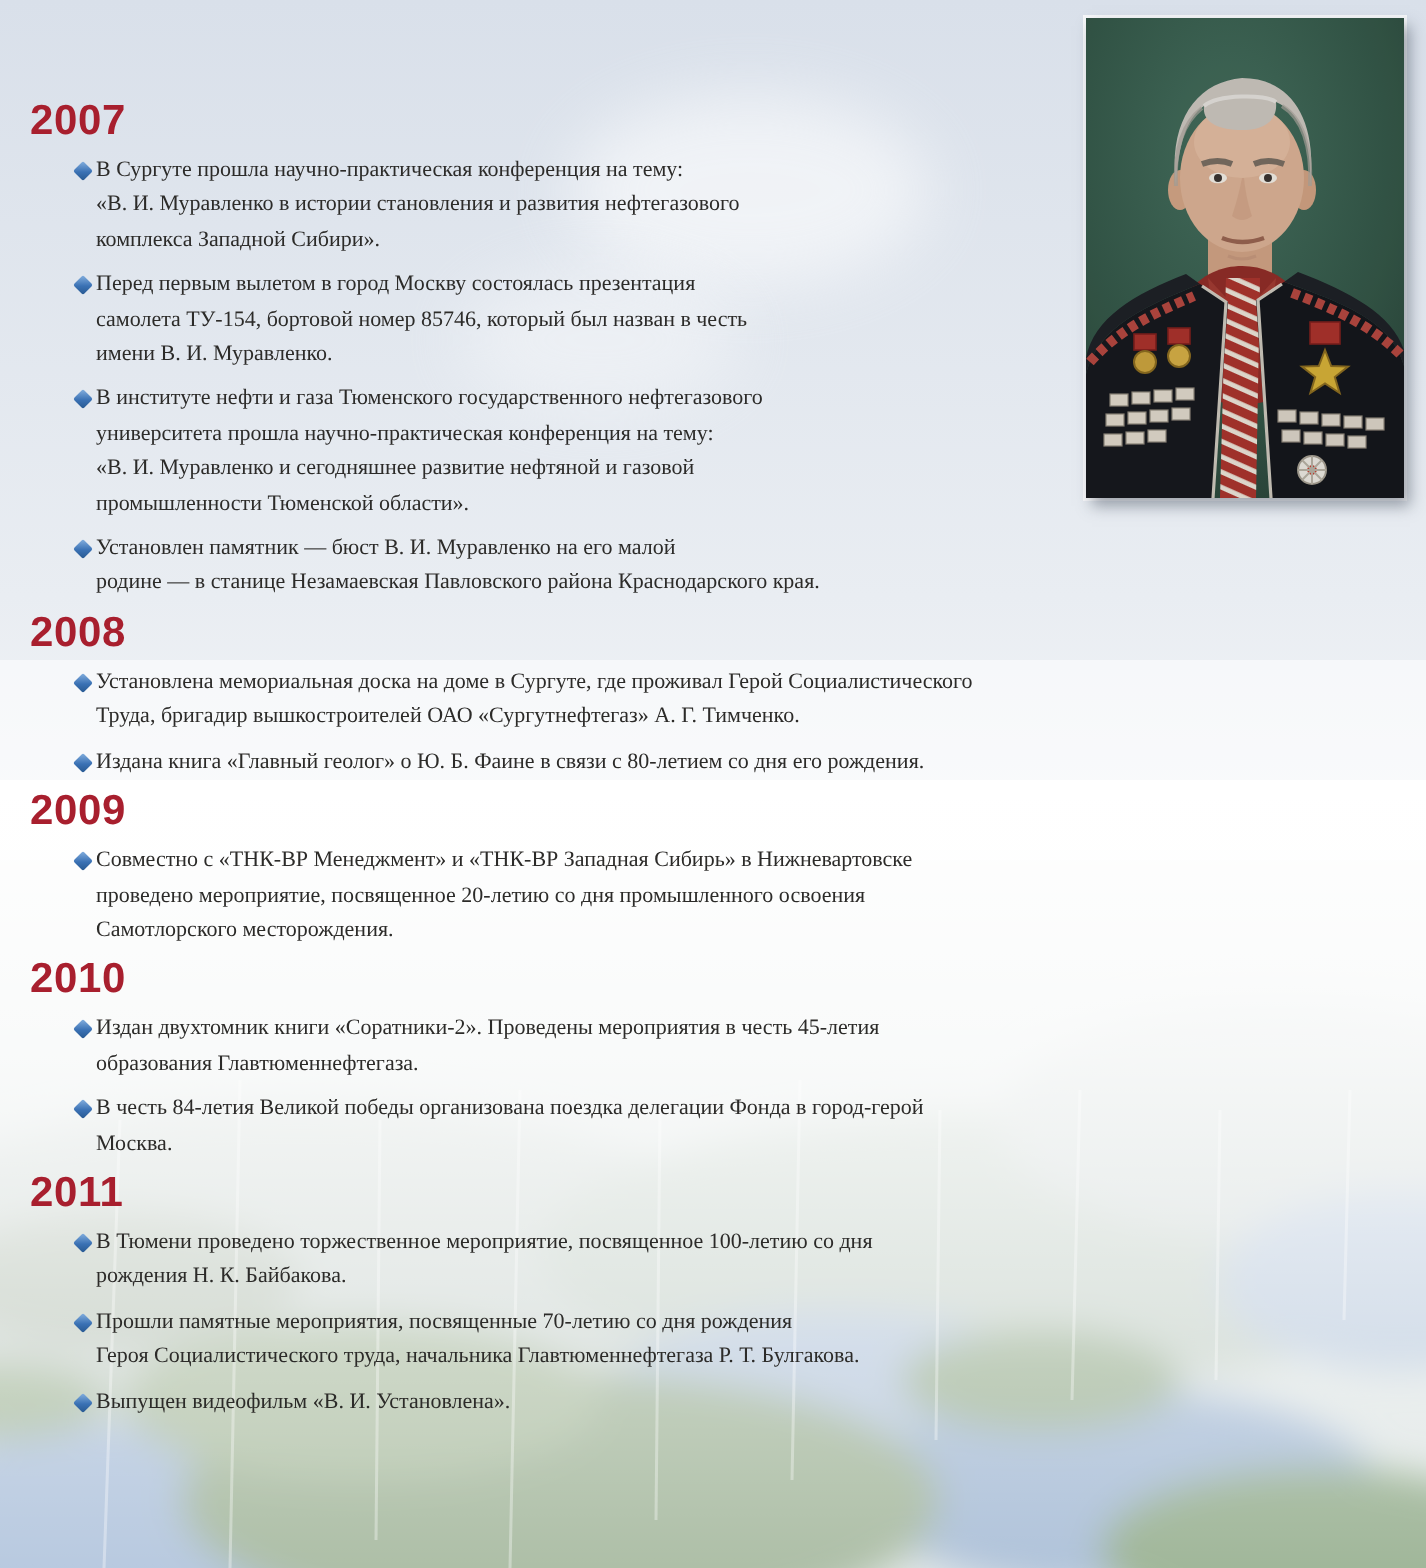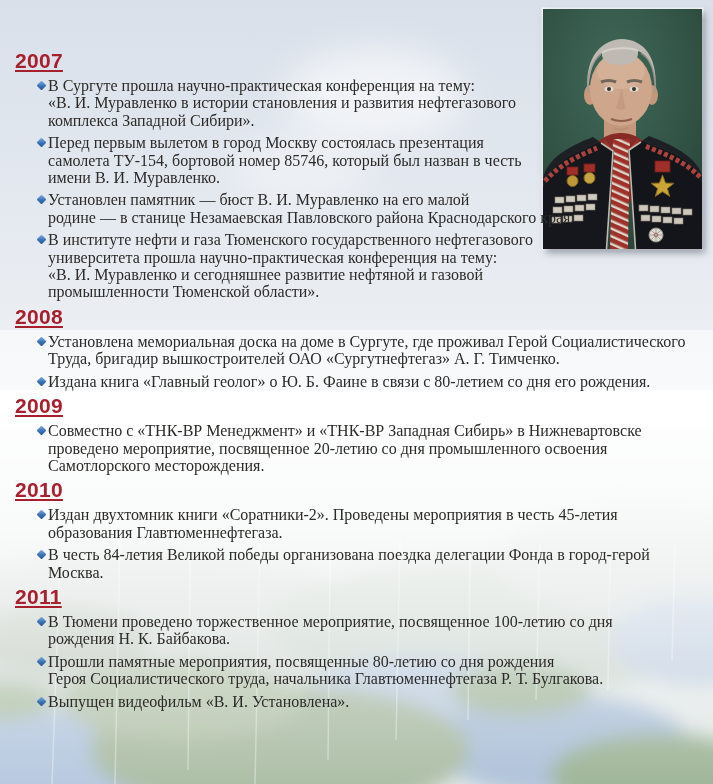--- a/index.html
+++ b/index.html
@@ -26,40 +26,39 @@
     width: 688px;
   }
   .year {
     font-family: "Liberation Sans", "DejaVu Sans", sans-serif;
     font-weight: 700;
     font-size: 21px;
     line-height: 22px;
     letter-spacing: 0.3px;
     color: #a81f2e;
     margin: 0 0 5px 0;
-    text-decoration: underline;
   }
   ul.events { list-style: none; margin: 0; padding: 0; }
   ul.events li {
     position: relative;
     padding-left: 33px;
     margin: 0 0 5px 0;
   }
   .diamond {
     position: absolute;
     left: 23px; top: 5px;
     width: 7px; height: 7px;
     transform: rotate(45deg);
     background: linear-gradient(135deg, #85b0df 0%, #3a71b4 55%, #275890 100%);
     border-radius: 1px;
   }
   .event-text {
     margin: 0;
     white-space: pre-line;
-    font-size: 16px;
+    font-size: 11px;
     line-height: 17.4px;
     color: #2c2b29;
   }
   
   .portrait {
     position: absolute;
     left: 543px; top: 9px;
     width: 159px; height: 240px;
     box-shadow: 3px 4px 7px rgba(70, 80, 95, 0.50), 0 0 0 1.5px rgba(250,250,252,0.85);
     background: #2f5446;
@@ -248,30 +247,30 @@
 комплекса Западной Сибири».</p>
           </li>
           <li>
             <span class="diamond"></span>
             <p class="event-text">Перед первым вылетом в город Москву состоялась презентация
 самолета ТУ-154, бортовой номер 85746, который был назван в честь
 имени В. И. Муравленко.</p>
           </li>
           <li>
             <span class="diamond"></span>
-            <p class="event-text">Установлен памятник — бюст В. И. Муравленко на его малой
-родине — в станице Незамаевская Павловского района Краснодарского края.</p>
-          </li>
-          <li>
-            <span class="diamond"></span>
             <p class="event-text">В институте нефти и газа Тюменского государственного нефтегазового
 университета прошла научно-практическая конференция на тему:
 «В. И. Муравленко и сегодняшнее развитие нефтяной и газовой
 промышленности Тюменской области».</p>
           </li>
+          <li>
+            <span class="diamond"></span>
+            <p class="event-text">Установлен памятник — бюст В. И. Муравленко на его малой
+родине — в станице Незамаевская Павловского района Краснодарского края.</p>
+          </li>
         </ul>
       </section>
       <section>
         <h2 class="year">2008</h2>
         <ul class="events">
           <li>
             <span class="diamond"></span>
             <p class="event-text">Установлена мемориальная доска на доме в Сургуте, где проживал Герой Социалистического
 Труда, бригадир вышкостроителей ОАО «Сургутнефтегаз» А. Г. Тимченко.</p>
           </li>
@@ -310,21 +309,21 @@
       <section>
         <h2 class="year">2011</h2>
         <ul class="events">
           <li>
             <span class="diamond"></span>
             <p class="event-text">В Тюмени проведено торжественное мероприятие, посвященное 100-летию со дня
 рождения Н. К. Байбакова.</p>
           </li>
           <li>
             <span class="diamond"></span>
-            <p class="event-text">Прошли памятные мероприятия, посвященные 80-летию со дня рождения
+            <p class="event-text">Прошли памятные мероприятия, посвященные 70-летию со дня рождения
 Героя Социалистического труда, начальника Главтюменнефтегаза Р. Т. Булгакова.</p>
           </li>
           <li>
             <span class="diamond"></span>
             <p class="event-text">Выпущен видеофильм «В. И. Установлена».</p>
           </li>
         </ul>
       </section>
     </main>
 

